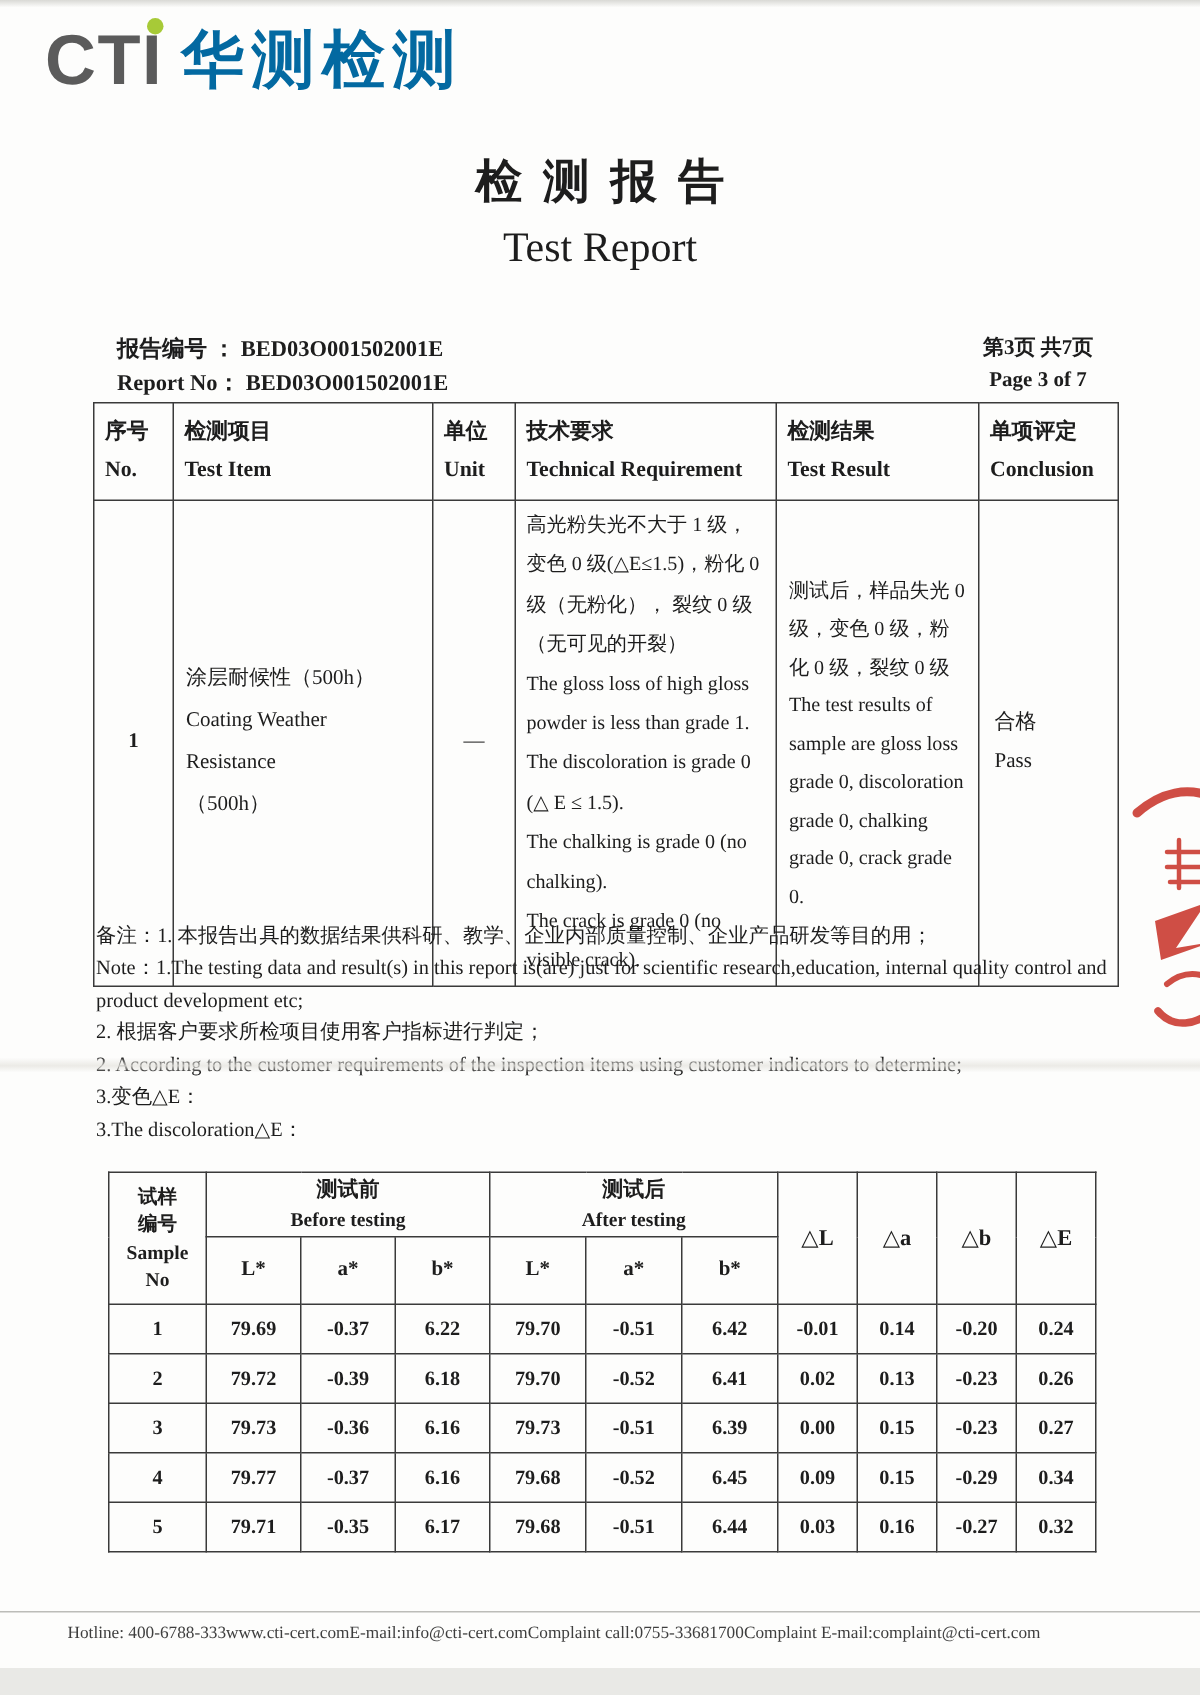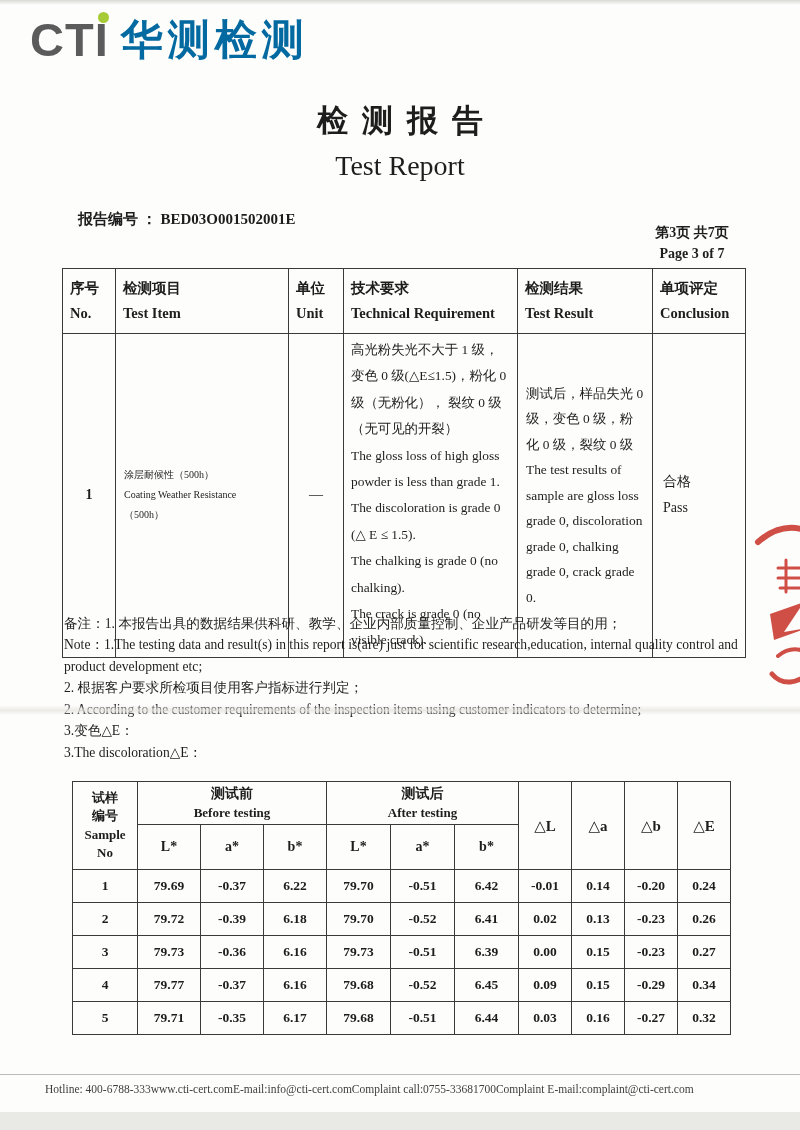--- a/index.html
+++ b/index.html
@@ -15,34 +15,34 @@
   .logo-dot{position:absolute;width:11px;height:11px;border-radius:50%;right:0px;top:-4px;}
   .logo-zh{font-family:"Liberation Sans","DejaVu Sans",sans-serif;font-weight:bold;font-size:42px;
         color:#0369a1;letter-spacing:5px;line-height:1;}
 
   
   .title{position:absolute;top:100px;left:0;width:100%;text-align:center;}
   .title-zh{font-size:31px;font-weight:bold;letter-spacing:14px;text-indent:14px;}
   .title-en{font-size:28px;font-weight:normal;margin-top:8px;}
 
   
-  .report-no{position:absolute;left:78px;top:208px;font-size:15px;font-weight:bold;line-height:1.55;}
+  .report-no{position:absolute;left:78px;top:222px;font-size:15px;font-weight:bold;line-height:1.55;}
   .page-info{position:absolute;left:634px;top:222px;width:116px;text-align:center;font-size:14px;
         font-weight:600;line-height:1.5;}
 
   
   .main-table{position:absolute;left:62px;top:268px;}
   table{border-collapse:collapse;table-layout:fixed;}
   .main-table table{width:683px;}
   .main-table th,.main-table td{border:1.5px solid #3a3a3a;}
   .main-table th{height:56px;padding:4px 7px;text-align:left;vertical-align:middle;
         font-size:14.5px;font-weight:bold;line-height:1.75;}
   .main-table td{height:270px;vertical-align:middle;}
   td.c-no{text-align:center;font-size:14px;font-weight:600;}
-  td.c-item{padding:4px 8px;font-size:10px;line-height:2.0;}
+  td.c-item{padding:4px 8px;font-size:14px;line-height:2.0;}
   td.c-unit{text-align:center;font-size:14px;}
   td.c-req{padding:3px 7px;font-size:13.4px;line-height:1.97;}
   td.c-res{padding:3px 8px;font-size:13.4px;line-height:1.9;}
   td.c-con{padding:4px 10px;font-size:14px;line-height:1.9;}
 
   
   .notes{position:absolute;left:64px;top:613px;width:684px;font-size:13.6px;font-weight:normal;line-height:1.58;}
   .notes p{margin:0;}
   .ind2{margin-left:48px;}
   .ind3{margin-left:30px;}
@@ -84,20 +84,22 @@
     <span class="logo-zh">华测检测</span>
   </div>
 
   <div class="title">
     <div class="title-zh">检测报告</div>
     <div class="title-en">Test Report</div>
   </div>
 
   <div class="report-no">
     <div><span>报告编号 ：</span>
+      <span>BED03O001502001E</span></div>
+    <div><span>Report No：</span>
       <span>BED03O001502001E</span></div>
   </div>
 
   <div class="page-info">
     <div>第3页 共7页</div>
     <div>Page 3 of 7</div>
   </div>
 
   <div class="main-table">
     <table>

